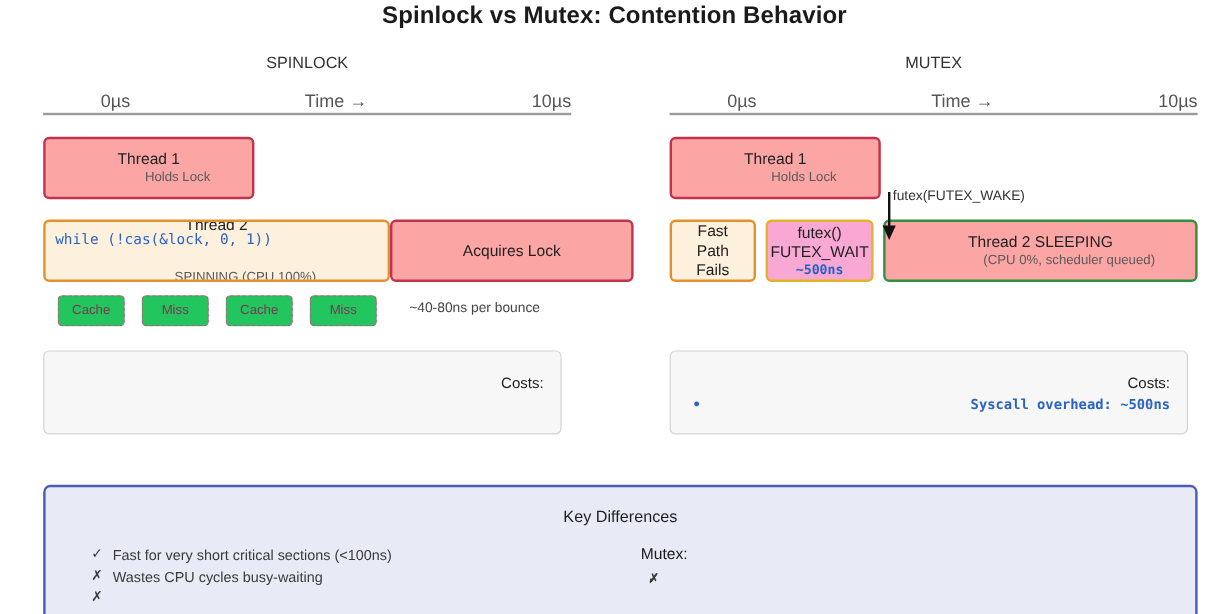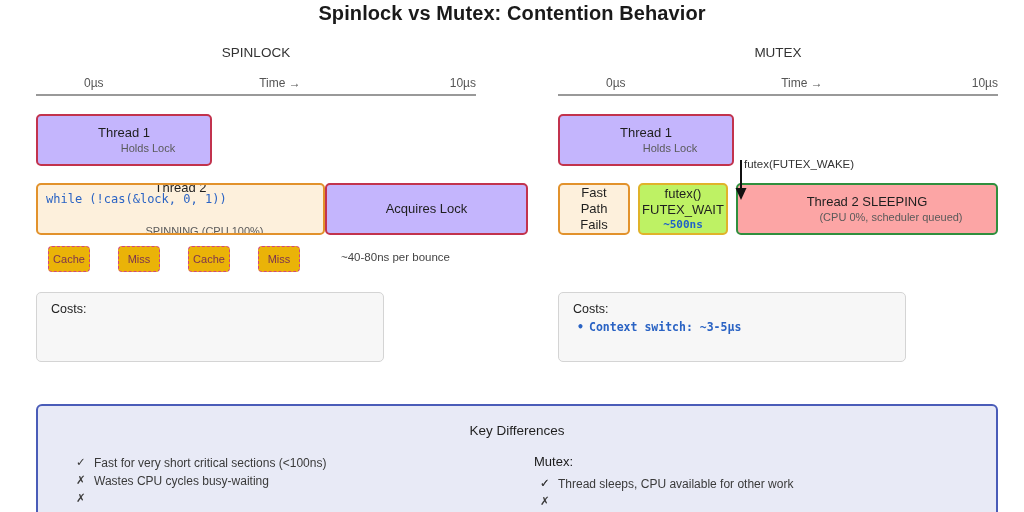--- a/index.html
+++ b/index.html
@@ -22,21 +22,21 @@
   .panel-left  { left: 36px;  width: 440px; }
   .panel-right { left: 558px; width: 440px; }
 
   .panel-head {
     position: absolute; top: 45px; width: 440px;
     text-align: center; font-size: 13.5px; color: #333;
   }
   .axis-row {
     position: absolute; top: 76px; width: 440px; height: 16px;
   }
-  .axis-row span { position: absolute; font-size: 12px; color: #555; top: 0; padding-left: 48px; }
+  .axis-row span { position: absolute; font-size: 15px; color: #555; top: 0; padding-left: 48px; }
   .axis-start { left: 0; }
   .axis-mid   { left: 0; width: 440px; text-align: center; }
   .axis-end   { right: 0; }
   .axis-line {
     position: absolute; top: 94px; left: 0; width: 440px;
     height: 1.5px; background: #999;
   }
 
   .track { position: absolute; left: 0; width: 440px; }
   .track-1 { top: 114px; height: 52px; }
@@ -46,23 +46,23 @@
     position: absolute; border-radius: 5px;
     display: flex; flex-direction: column;
     align-items: center; justify-content: center;
     text-align: center; overflow: hidden;
   }
   .box .lbl  { font-size: 13px; color: #1f1f1f; line-height: 1.25; }
   .box .sub  { font-size: 11px; color: #5a5a5a; line-height: 1.3; padding-left: 48px; }
   .box .mono { font-family: "DejaVu Sans Mono", monospace; font-size: 11px;
                color: #1f62c9; font-weight: bold; line-height: 1.3; }
 
-  .b-pink   { background: #c4b5fd; border: 2px solid #c2334d; }
+  .b-pink   { background: #fca5a5; border: 2px solid #c2334d; }
   .b-orange { background: #fdf0dc; border: 2px solid #e2922c; }
-  .b-yellow { background: #bef264; border: 2px solid #e0b32a; }
+  .b-yellow { background: #f9a8d4; border: 2px solid #e0b32a; }
   .b-green  { background: #fca5a5; border: 2px solid #2f8f3e; }
 
   .code-overlay {
     position: absolute; left: 8px; top: 7px;
     font-family: "DejaVu Sans Mono", monospace;
     font-size: 12px; color: #2a63c4; font-weight: normal;
     white-space: nowrap; z-index: 4; pointer-events: none;
   }
   .spin-text {
     position: absolute; left: 0; top: 0; width: 100%; height: 100%;
@@ -73,34 +73,35 @@
   }
 
   .wake-arrow { position: absolute; left: 176px; top: 46px; z-index: 6; }
   .wake-label {
     position: absolute; left: 186px; top: 44px;
     font-size: 11.5px; color: #333; white-space: nowrap; z-index: 6;
   }
 
   .bounce-row { position: absolute; left: 36px; top: 246px; height: 30px; }
   .bounce {
-    position: absolute; top: 0; height: 26px; width: 42px;
-    background: #eab308; border: 1.5px dashed #d4457e; border-radius: 4px;
+    position: absolute; top: 0; height: 26px; width: 56px;
+    background: #22c55e; border: 1.5px dashed #d4457e; border-radius: 4px;
     display: flex; align-items: center; justify-content: center;
     font-size: 11px; color: #7b3350;
   }
   .bounce-note {
     position: absolute; top: 5px; left: 305px;
     font-size: 11.5px; color: #444; white-space: nowrap;
   }
 
   .costs {
-    position: absolute; top: 292px; height: 70px; width: 348px;
+    position: absolute; top: 292px; height: 70px; width: 432px;
     background: #f7f7f7; border: 1px solid #d4d4d4; border-radius: 5px;
-    padding: 9px 14px;
+    padding: 19px 14px;
+    text-align: right;
   }
   .costs-title { font-size: 12.5px; color: #222; margin-bottom: 3px; }
   .costs ul { list-style: none; }
   .costs li {
     font-family: "DejaVu Sans Mono", monospace;
     font-size: 11.5px; color: #2a63c4; font-weight: bold;
     line-height: 1.45; padding-left: 16px; position: relative;
   }
   .costs li::before {
     content: "\2022"; position: absolute; left: 4px; color: #2a63c4;
@@ -217,21 +218,21 @@
 
       <div class="box b-green" style="left:178px; top:0; width:262px; height:52px;">
         <div class="lbl">Thread 2 SLEEPING</div>
         <div class="sub">(CPU 0%, scheduler queued)</div>
       </div>
     </div>
 
     <div class="costs">
       <div class="costs-title">Costs:</div>
       <ul>
-        <li>Context switch: ~3-5µs</li>
+        <li>Syscall overhead: ~500ns</li>
       </ul>
     </div>
   </div>
 
   <div class="keydiff">
     <div class="keydiff-title">Key Differences</div>
 
     <div class="kd-col kd-left">
       <div class="kd-item">
         <span class="mark">✓</span>
@@ -247,21 +248,20 @@
       </div>
     </div>
 
     <div class="kd-col kd-right">
       <div class="kd-head">Mutex:</div>
       <div class="kd-item">
         <span class="mark">✓</span>
       </div>
       <div class="kd-item">
         <span class="mark">✓</span>
-        <span>Thread sleeps, CPU available for other work</span>
       </div>
       <div class="kd-item">
         <span class="mark">✗</span>
 
       </div>
     </div>
   </div>
 
 </div>
 

